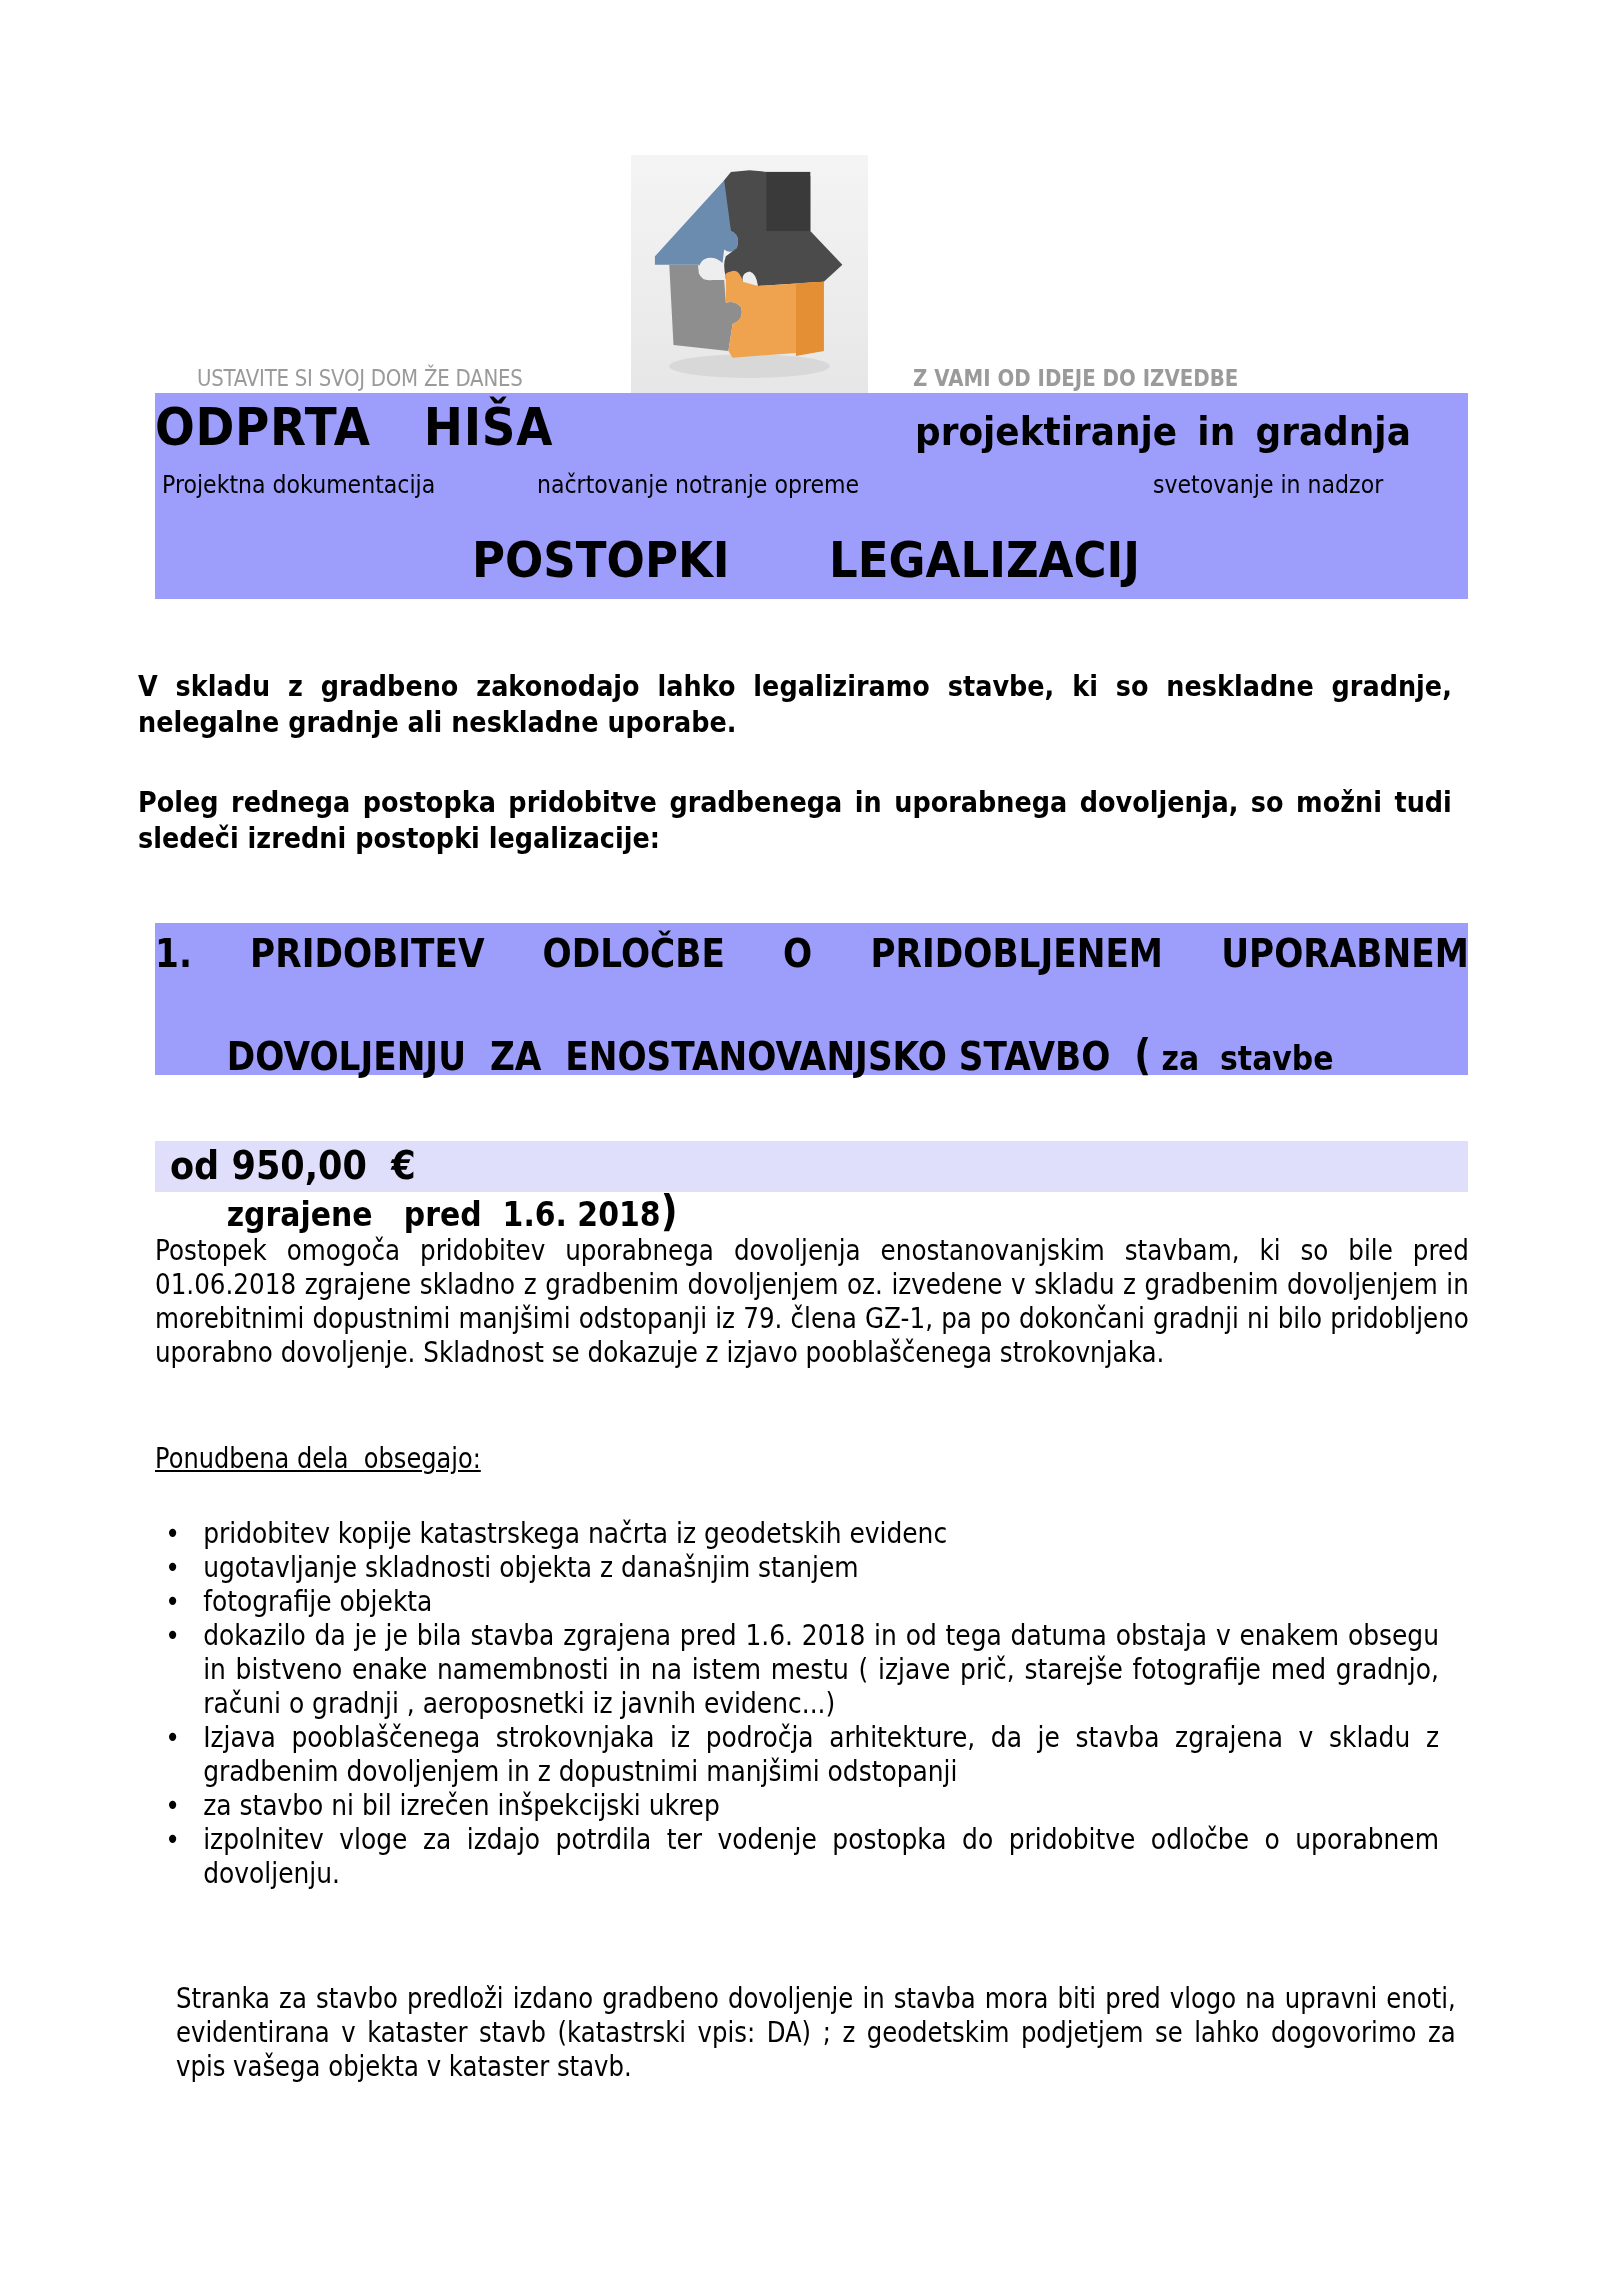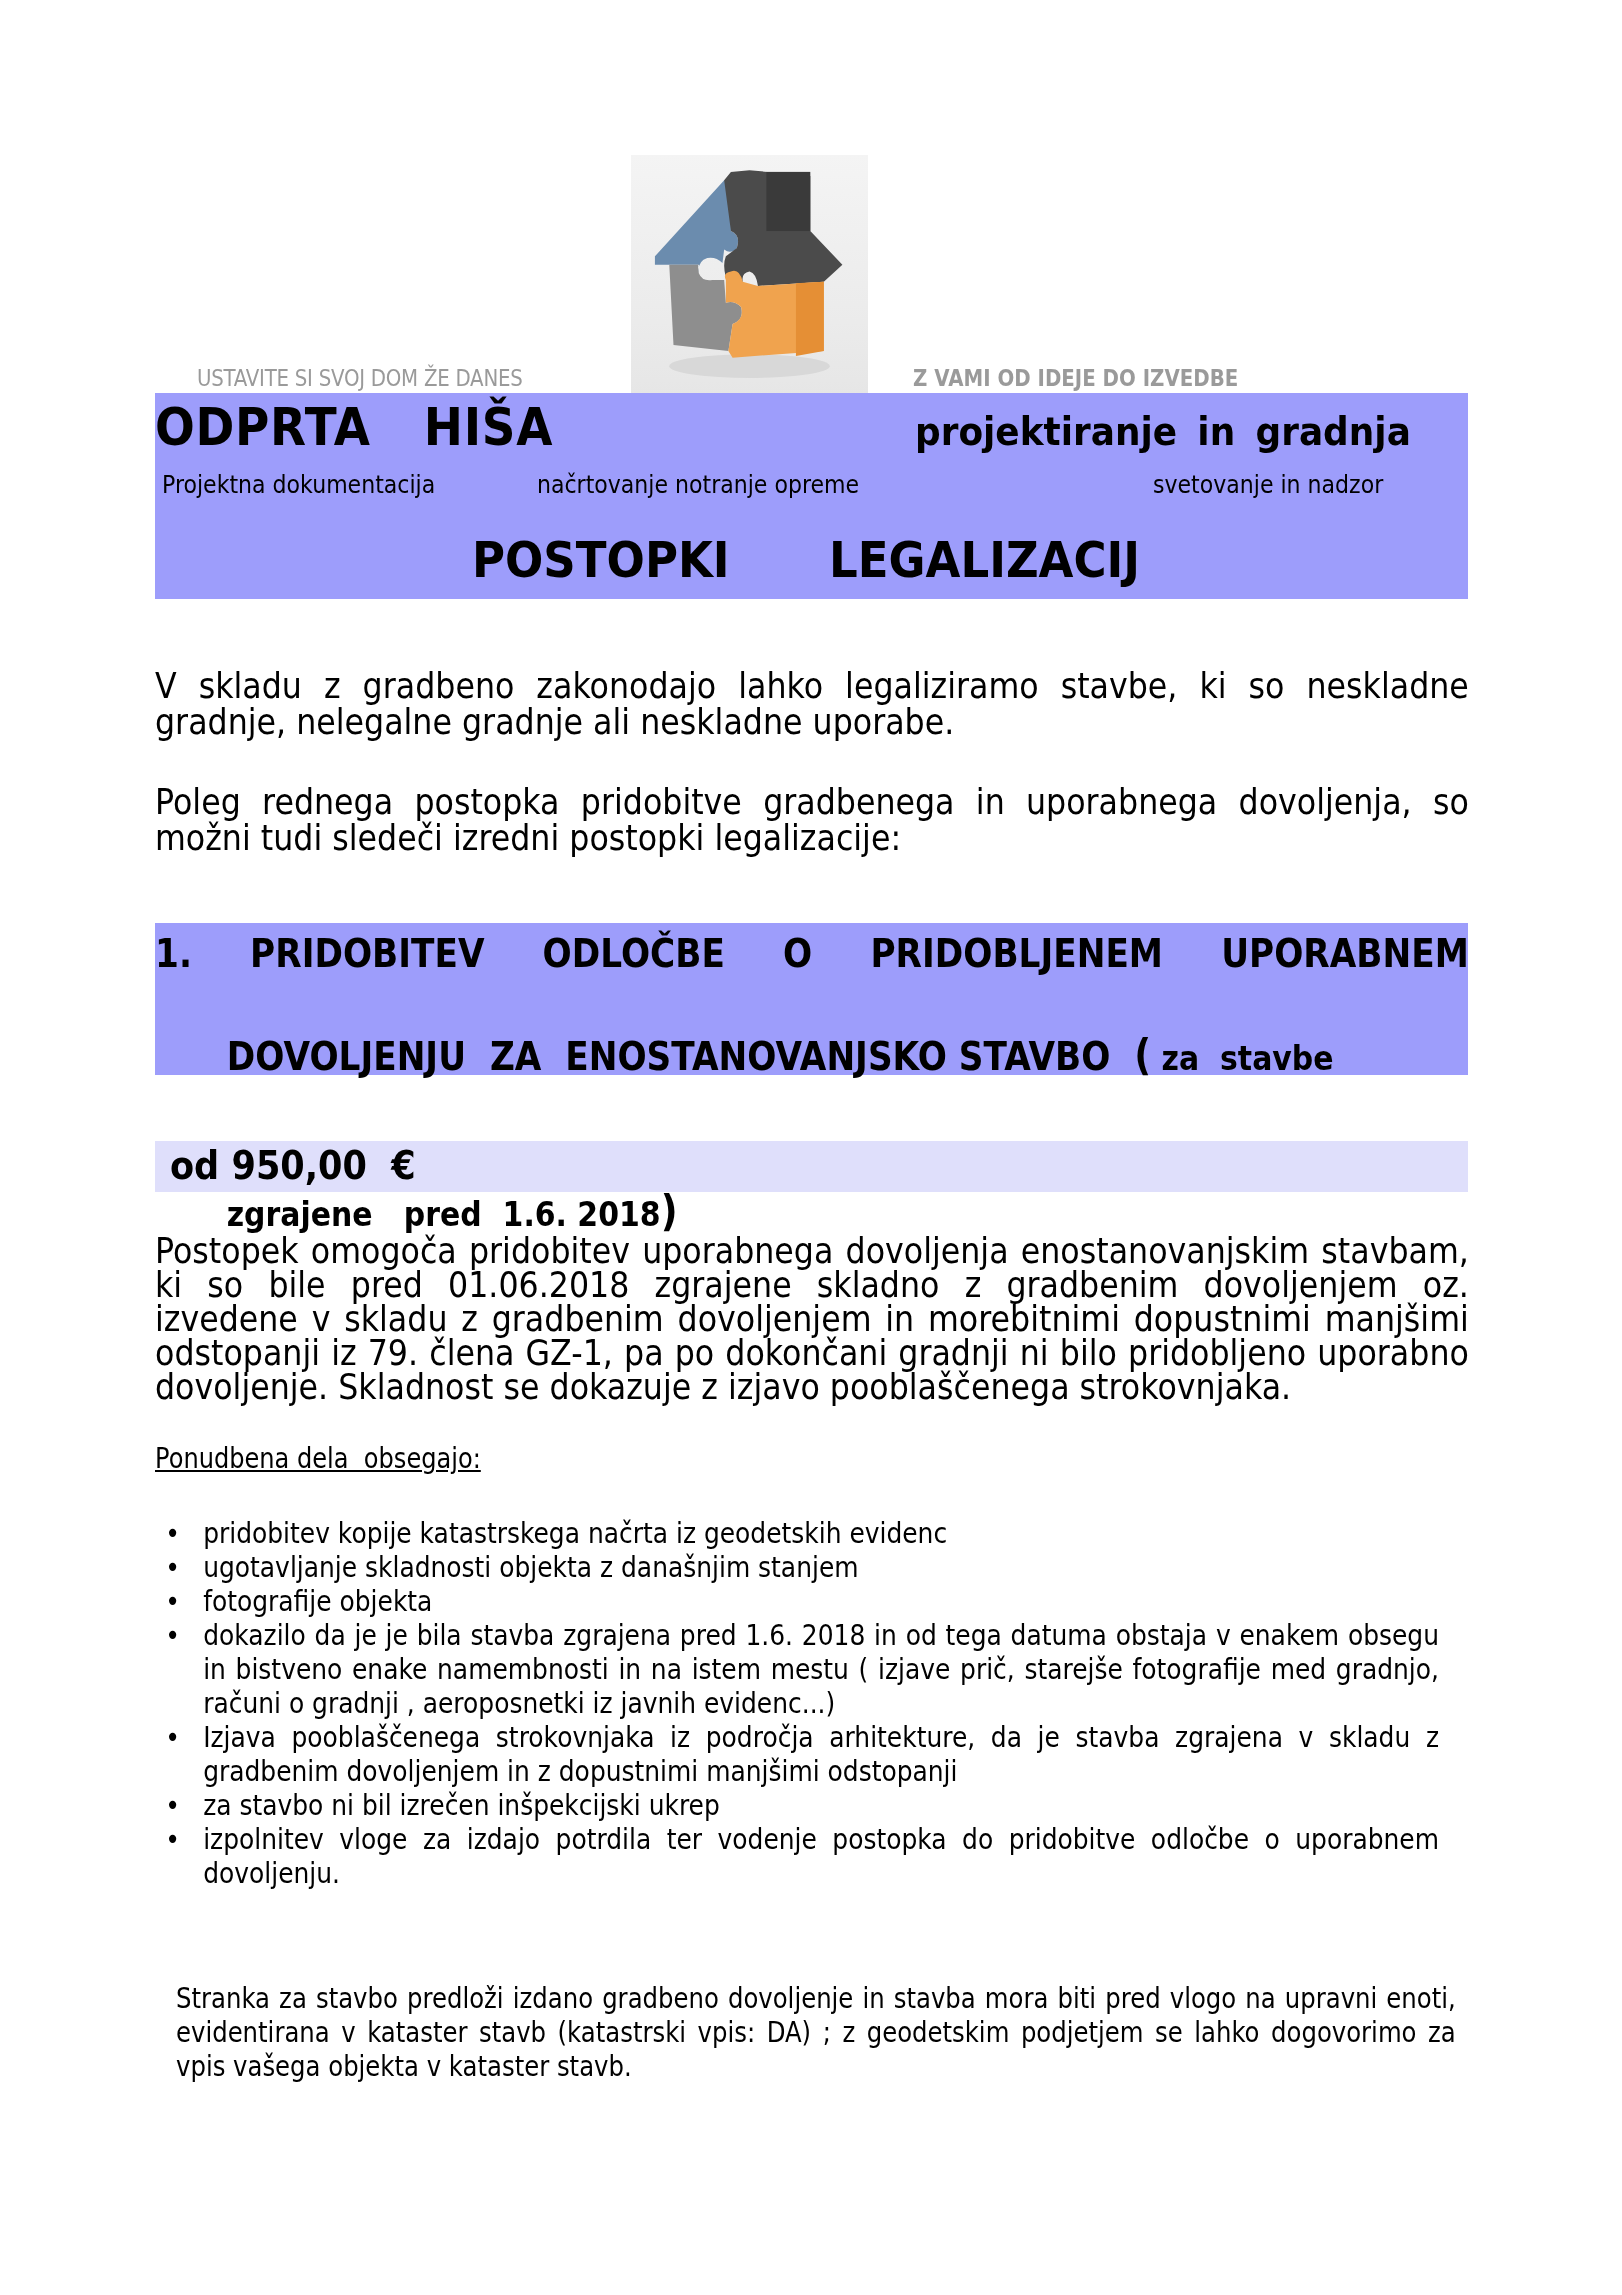--- a/index.html
+++ b/index.html
@@ -45,21 +45,21 @@
   .svc2 { left: 537px; }
   .svc3 { left: 1153px; }
   .hdr-title {
     left: 472px; top: 532px; font-size: 49px; font-weight: bold; white-space: nowrap;
     transform: scaleX(0.92); transform-origin: left top;
   }
   .hdr-title .gap { display: inline-block; width: 108px; }
 
   
   .intro {
-    left: 155px; width: 1313px; font-size: 36px; font-weight: normal; line-height: 36px;
+    left: 138px; width: 1313px; font-size: 29px; font-weight: bold; line-height: 36px;
     text-align: justify; white-space: normal;
   }
   .intro1 { top: 668px; }
   .intro2 { top: 784px; }
   .intro .inner { display: block; transform: scaleX(0.88); transform-origin: left top; width: 1493px; }
 
   
   .sec-band { left: 155px; top: 923px; width: 1313px; height: 152px; background: #9d9dfb; }
   .sec-title {
     left: 155px; top: 928px; width: 1313px; font-size: 39px; font-weight: bold; line-height: 51px;
@@ -71,21 +71,21 @@
 
   
   .price-band { left: 155px; top: 1141px; width: 1313px; height: 51px; background: #dfdffb; }
   .price {
     left: 170px; top: 1143px; font-size: 39px; font-weight: bold; white-space: nowrap;
     transform: scaleX(0.9); transform-origin: left top;
   }
 
   
   .para {
-    left: 155px; width: 1313px; font-size: 36px; line-height: 34px;
+    left: 155px; width: 1313px; font-size: 28px; line-height: 34px;
   }
   .para .inner { display: block; width: 1493px; transform: scaleX(0.88); transform-origin: left top; text-align: justify; }
   .desc { top: 1234px; }
 
   .offer-heading {
     left: 155px; top: 1442px; font-size: 28px; text-decoration: underline; white-space: nowrap;
     transform: scaleX(0.86); transform-origin: left top;
   }
 
   .list { left: 155px; top: 1516px; width: 1313px; font-size: 29px; line-height: 34px; }

